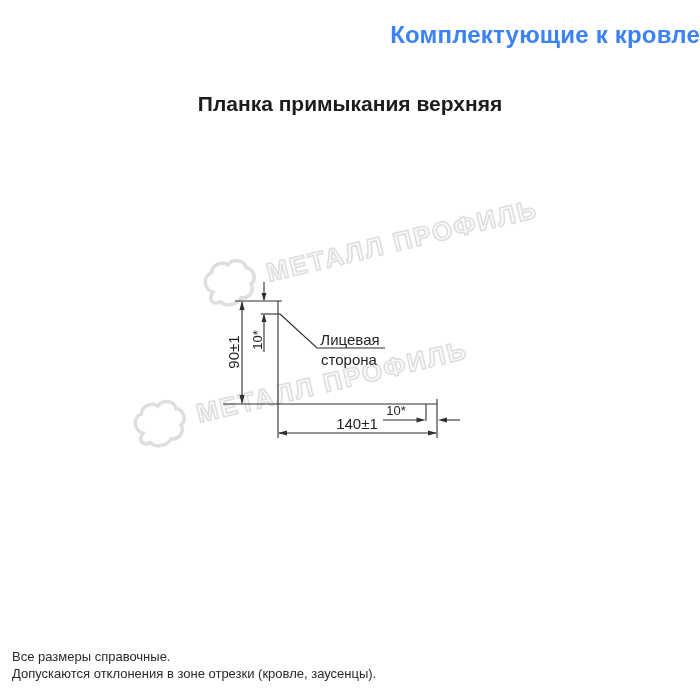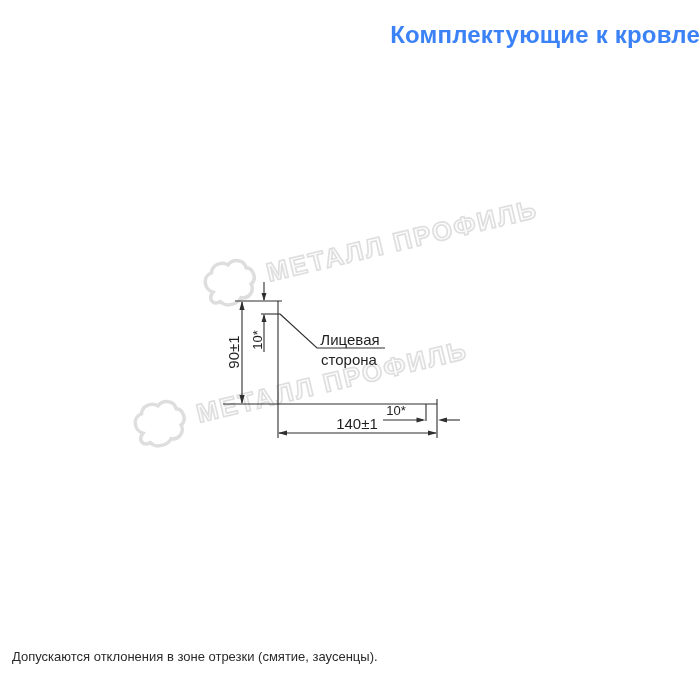--- a/index.html
+++ b/index.html
@@ -57,20 +57,21 @@
 
 <div class="watermark wm-c">
   <svg width="60" height="48" viewBox="0 0 60 48">
     <path d="M12,30 C4,26 5,12 15,11 C17,4 27,1 33,7 C39,2 50,5 50,14 C57,16 58,28 51,31 C53,39 45,45 38,42 C33,48 21,48 17,41 C9,43 5,36 12,30 Z" fill="#ffffff" stroke="#dedede" stroke-width="3.5"></path>
   </svg>
   <span class="wm-text">МЕТАЛЛ ПРОФИЛЬ</span>
 </div>
 
 <div class="category-title">Комплектующие к кровле</div>
 <div class="product-title">
+  <div>Планка примыкания верхняя</div>
 </div>
 
 <svg class="diagram-svg" width="700" height="700" viewBox="0 0 700 700">
   <g stroke="#2f2f2f" stroke-width="1.1" fill="none">
 
     <path d="M278,301 V438"></path>
     <path d="M223,404 H437"></path>
     <path d="M426,404 V421"></path>
 
     <path d="M235,301 H282"></path>
@@ -108,14 +109,15 @@
   <text x="239" y="352" font-size="15" text-anchor="middle" transform="rotate(-90 239 352)">90±1</text>
   <text x="262" y="340" font-size="13" text-anchor="middle" transform="rotate(-90 262 340)">10*</text>
   <text x="357" y="429" font-size="15" text-anchor="middle">140±1</text>
   <text x="396" y="415" font-size="13" text-anchor="middle">10*</text>
 
   <text x="350" y="345" font-size="15" text-anchor="middle">Лицевая</text>
   <text x="349" y="365" font-size="15" text-anchor="middle">сторона</text>
 </svg>
 
 <div class="footer-notes">
-  <div>Допускаются отклонения в зоне отрезки (смятие, заусенцы).</div>
+  <div>Все размеры справочные.</div>
+  <div>Допускаются отклонения в зоне отрезки (кровле, заусенцы).</div>
 </div>
 
 </body></html>

